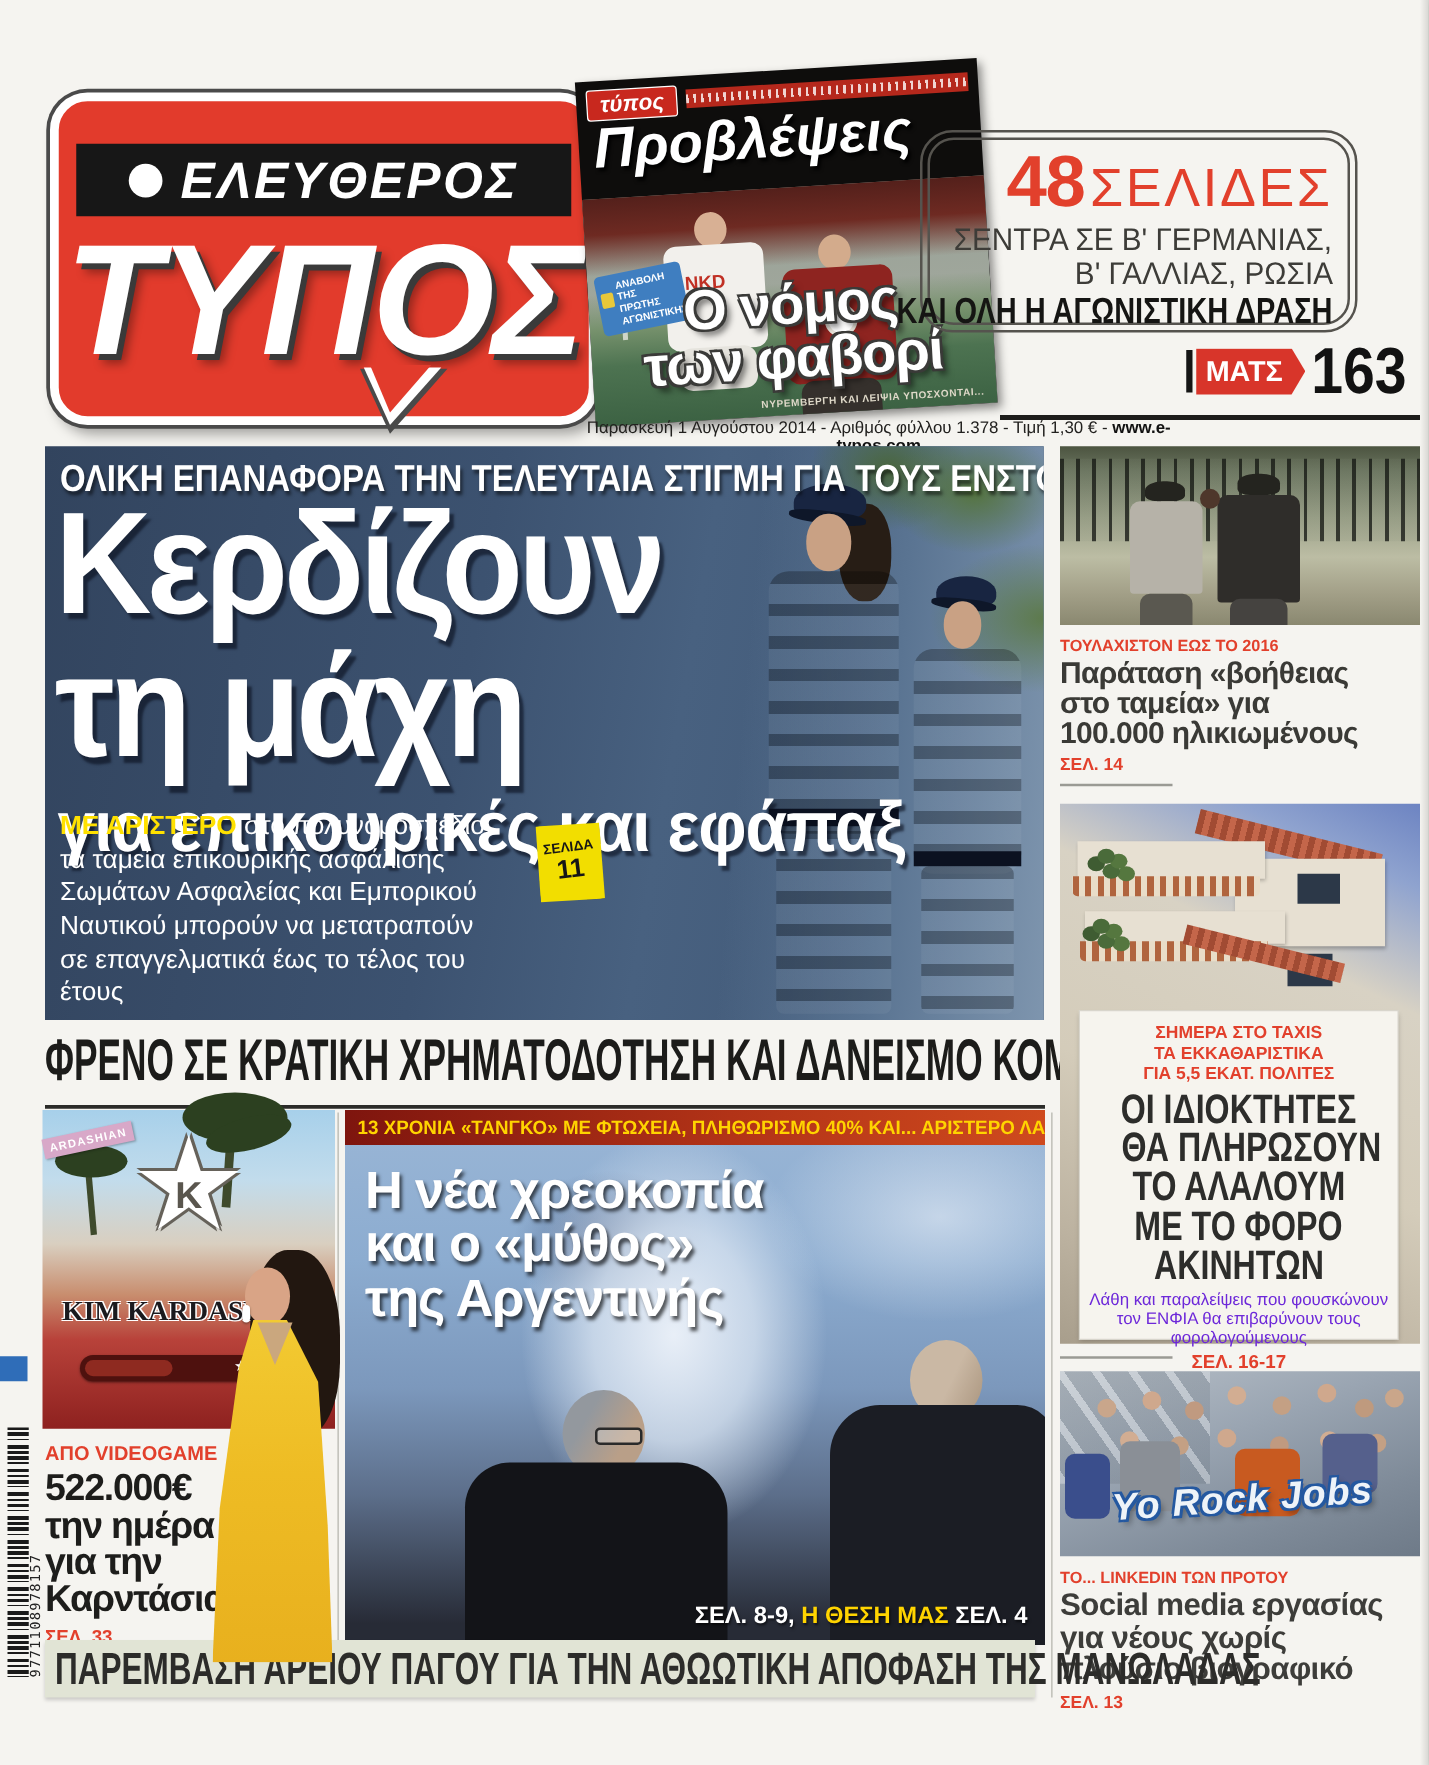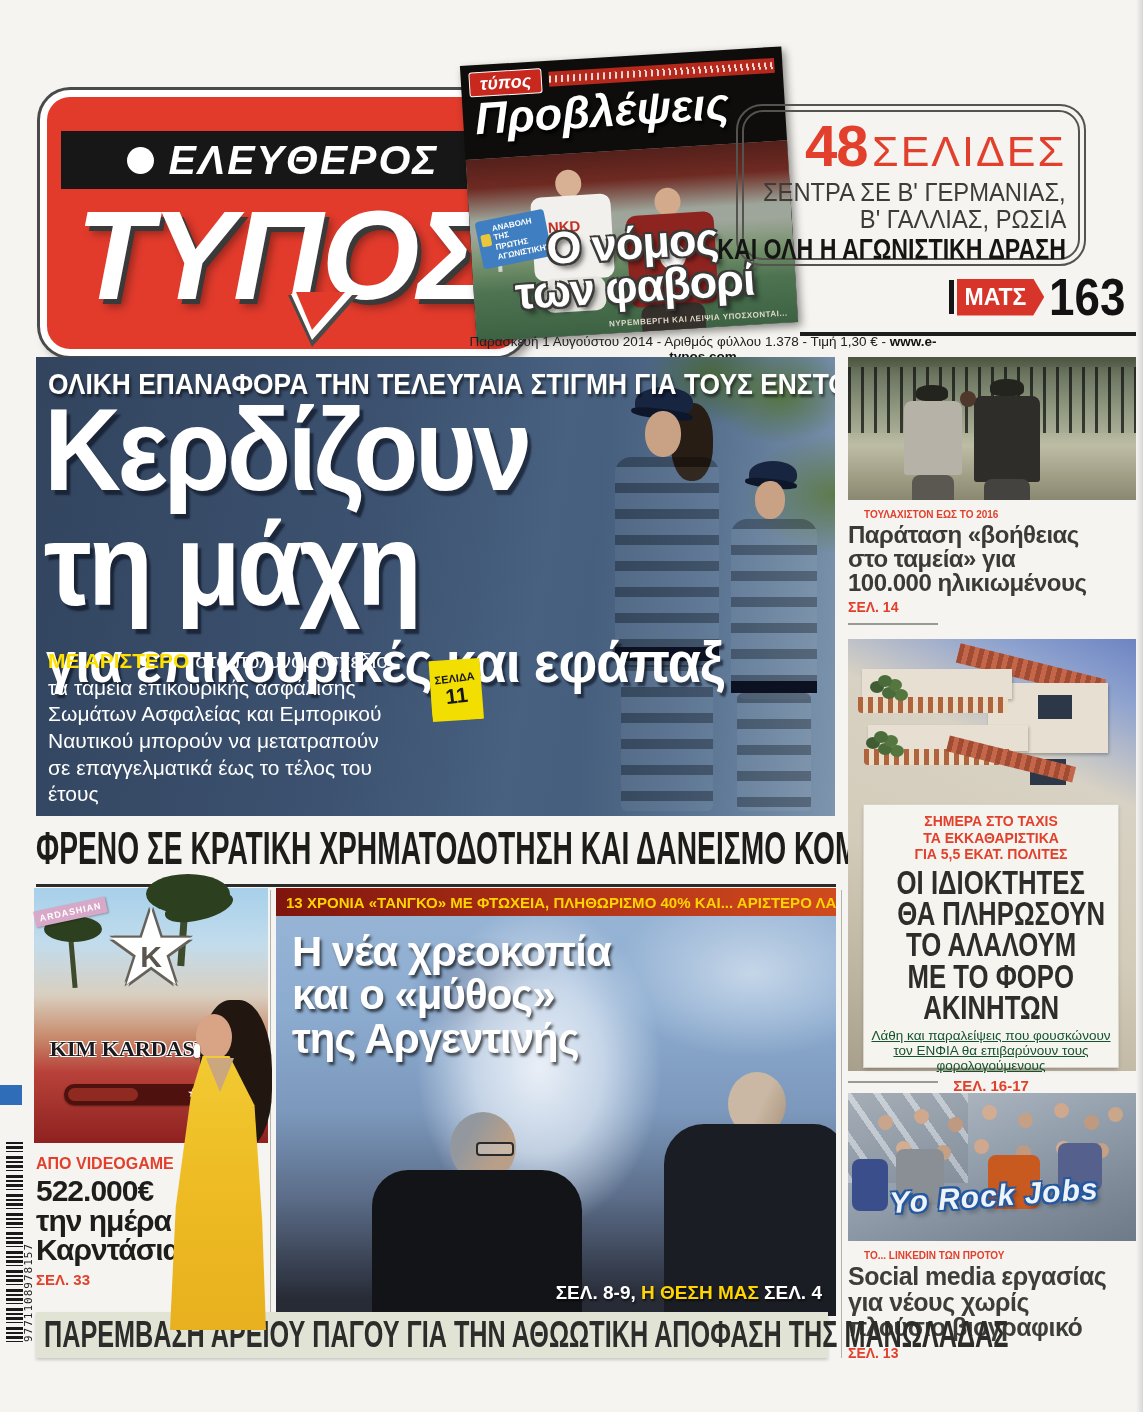--- a/index.html
+++ b/index.html
@@ -3,22 +3,22 @@
 <meta charset="utf-8">
 <style>
   html,body{margin:0;padding:0;background:#d8d8d4;}
   .page{position:relative;width:1143px;height:1412px;background:#f5f4f0;overflow:hidden;
         font-family:"Liberation Sans",sans-serif;margin:0 auto;box-shadow:0 0 8px rgba(0,0,0,.4);}
   .abs{position:absolute;}
   .cx{display:inline-block;transform-origin:0 50%;white-space:nowrap;}
   .cxr{display:inline-block;transform-origin:100% 50%;white-space:nowrap;}
 
   
-  .logo{left:40px;top:90px;width:424px;height:252px;background:var(--brand_red,#e23b2c);
-        border-radius:30px;border:7px solid #fff;box-shadow:0 0 0 3px #4a4a4a,5px 7px 10px rgba(0,0,0,.35);padding-left:48px;}
+  .logo{left:40px;top:74px;width:424px;height:252px;background:var(--brand_red,#e23b2c);
+        border-radius:30px;border:7px solid #fff;box-shadow:0 0 0 3px #4a4a4a,5px 7px 10px rgba(0,0,0,.35);}
   .logo-tail-o{left:288px;top:295px;width:0;height:0;border-left:24px solid transparent;
         border-right:46px solid transparent;border-top:52px solid #4a4a4a;}
   .logo-tail-w{left:291px;top:294px;width:0;height:0;border-left:21px solid transparent;
         border-right:41px solid transparent;border-top:46px solid #fff;}
   .logo-tail-r{left:296px;top:292px;width:0;height:0;border-left:16px solid transparent;
         border-right:33px solid transparent;border-top:38px solid var(--brand_red,#e23b2c);}
   .logo-band{left:14px;top:34px;right:14px;height:58px;background:#171717;display:flex;
         align-items:center;justify-content:center;gap:14px;}
   .logo-bullet{width:27px;height:27px;border-radius:50%;background:#fff;}
   .logo-top-text{color:#fff;font-weight:bold;font-style:italic;font-size:41px;letter-spacing:2px;}
@@ -183,37 +183,37 @@
 
   
   .sb{left:848px;top:357px;width:288px;}
   .s-img1{position:relative;width:288px;height:143px;overflow:hidden;
      background:linear-gradient(180deg,#4c5440 0%,#6b7560 14%,#9aa088 40%,#bcbda4 62%,#a3a088 82%,#8a8870 100%);}
   .fence{position:absolute;left:0;right:0;top:10px;height:66px;
      background:repeating-linear-gradient(90deg,rgba(24,27,22,.8) 0 3px,rgba(130,140,118,.12) 3px 13px);}
   .walker{position:absolute;}
   .w-hat{position:absolute;background:#24241f;border-radius:45% 45% 30% 30%;}
   .w-coat{position:absolute;border-radius:8px 8px 3px 3px;}
-  .s-kicker{color:var(--accent_red,#e2402c);font-weight:bold;font-size:10px;margin:9px 0 3px 16px;}
+  .s-kicker{color:var(--accent_red,#e2402c);font-weight:bold;font-size:13px;margin:9px 0 3px 0;}
   .s-h1{color:#3a3a36;font-weight:bold;font-size:24px;line-height:1.0;letter-spacing:-.5px;}
   .s-page{color:var(--accent_red,#e2402c);font-weight:bold;font-size:14px;margin-top:4px;}
   .s2{position:relative;width:288px;height:432px;margin-top:14px;}
   .s2-img{position:absolute;inset:0;overflow:hidden;
      background:linear-gradient(205deg,#6d84c2 0%,#8fa3cf 12%,#d8d2c4 30%,#d4ccba 58%,#bcb2a0 84%,#a89e8c 100%);}
   .bld{position:absolute;background:#e7e0d2;box-shadow:1px 2px 3px rgba(0,0,0,.25);}
   .win{position:absolute;background:#2c3848;}
   .roof{position:absolute;background:repeating-linear-gradient(90deg,#a14b33 0 5px,#c4664a 5px 10px);transform:rotate(14deg);}
   .awn{position:absolute;background:repeating-linear-gradient(90deg,#b0643e 0 5px,#e9ddc8 5px 10px);border-radius:0 0 4px 4px;}
   .plant{position:absolute;width:14px;height:12px;border-radius:50%;background:#4a6b3a;
      box-shadow:10px 4px 0 #55773f,-8px 6px 0 #3f5c32,4px 12px 0 #4a6b3a,16px 14px 0 #55773f;}
   .s2-box{position:absolute;left:16px;right:18px;top:166px;bottom:4px;background:#f6f4ee;
      box-shadow:0 0 0 1px #d8d5cc,0 2px 4px rgba(0,0,0,.25);text-align:center;padding:8px 4px 0 4px;box-sizing:border-box;}
   .s2-kicker{color:var(--accent_red,#e2402c);font-weight:bold;font-size:14px;line-height:1.18;}
   .s2-h{color:#2d2d2b;font-weight:bold;font-size:33px;line-height:.95;margin-top:4px;}
-  .s2-sub{color:#14532d;font-size:13.5px;line-height:1.12;margin-top:5px;text-decoration:underline;}
+  .s2-sub{color:#6d28d9;font-size:13.5px;line-height:1.12;margin-top:5px;}
   .s2-page{color:var(--accent_red,#e2402c);font-weight:bold;font-size:15px;margin-top:3px;}
   .s3{margin-top:10px;}
   .s3-img{position:relative;width:288px;height:148px;overflow:hidden;
      background:linear-gradient(160deg,#b8c0c8 0%,#9aa5b2 38%,#7e8a98 75%,#6e7a88 100%);}
   .steps{position:absolute;left:0;top:0;width:120px;height:90px;
      background:repeating-linear-gradient(55deg,rgba(255,255,255,.3) 0 6px,rgba(90,100,110,.2) 6px 24px);}
   .crowd{position:absolute;left:30px;top:22px;width:15px;height:15px;border-radius:50%;background:#c9a68b;
      box-shadow:36px -6px 0 #cfa88d,70px 2px 0 #c09a80,104px -10px 0 #d2ad92,140px -2px 0 #c4a084,176px -12px 0 #cfa88d,
        206px 0 0 #bf9a7e,230px -8px 0 #caa68a,18px 26px 0 #d2ad92,58px 30px 0 #c4a084,96px 24px 0 #cfa88d,
        138px 30px 0 #c09a80,178px 26px 0 #d2ad92,216px 28px 0 #c4a084,40px 60px 0 #caa68a,150px 62px 0 #cfa88d;}
@@ -383,20 +383,21 @@
         <div class="kim-ear"></div>
         <div class="kim-neck"></div>
         <div class="kim-dress"></div>
         <div class="kim-v"></div>
       </div>
     </div>
     <div class="k-kicker">ΑΠΟ VIDEOGAME</div>
     <div class="k-h">
       <div>522.000€</div>
       <div>την ημέρα</div>
+      <div>για την</div>
       <div>Καρντάσιαν!</div>
     </div>
     <div class="k-page">ΣΕΛ. 33</div>
   </div>
 
   <div class="abs arg">
     <div class="arg-photo">
       <div class="arg-man1">
         <div class="hd"></div>
           <div class="gl"></div>

